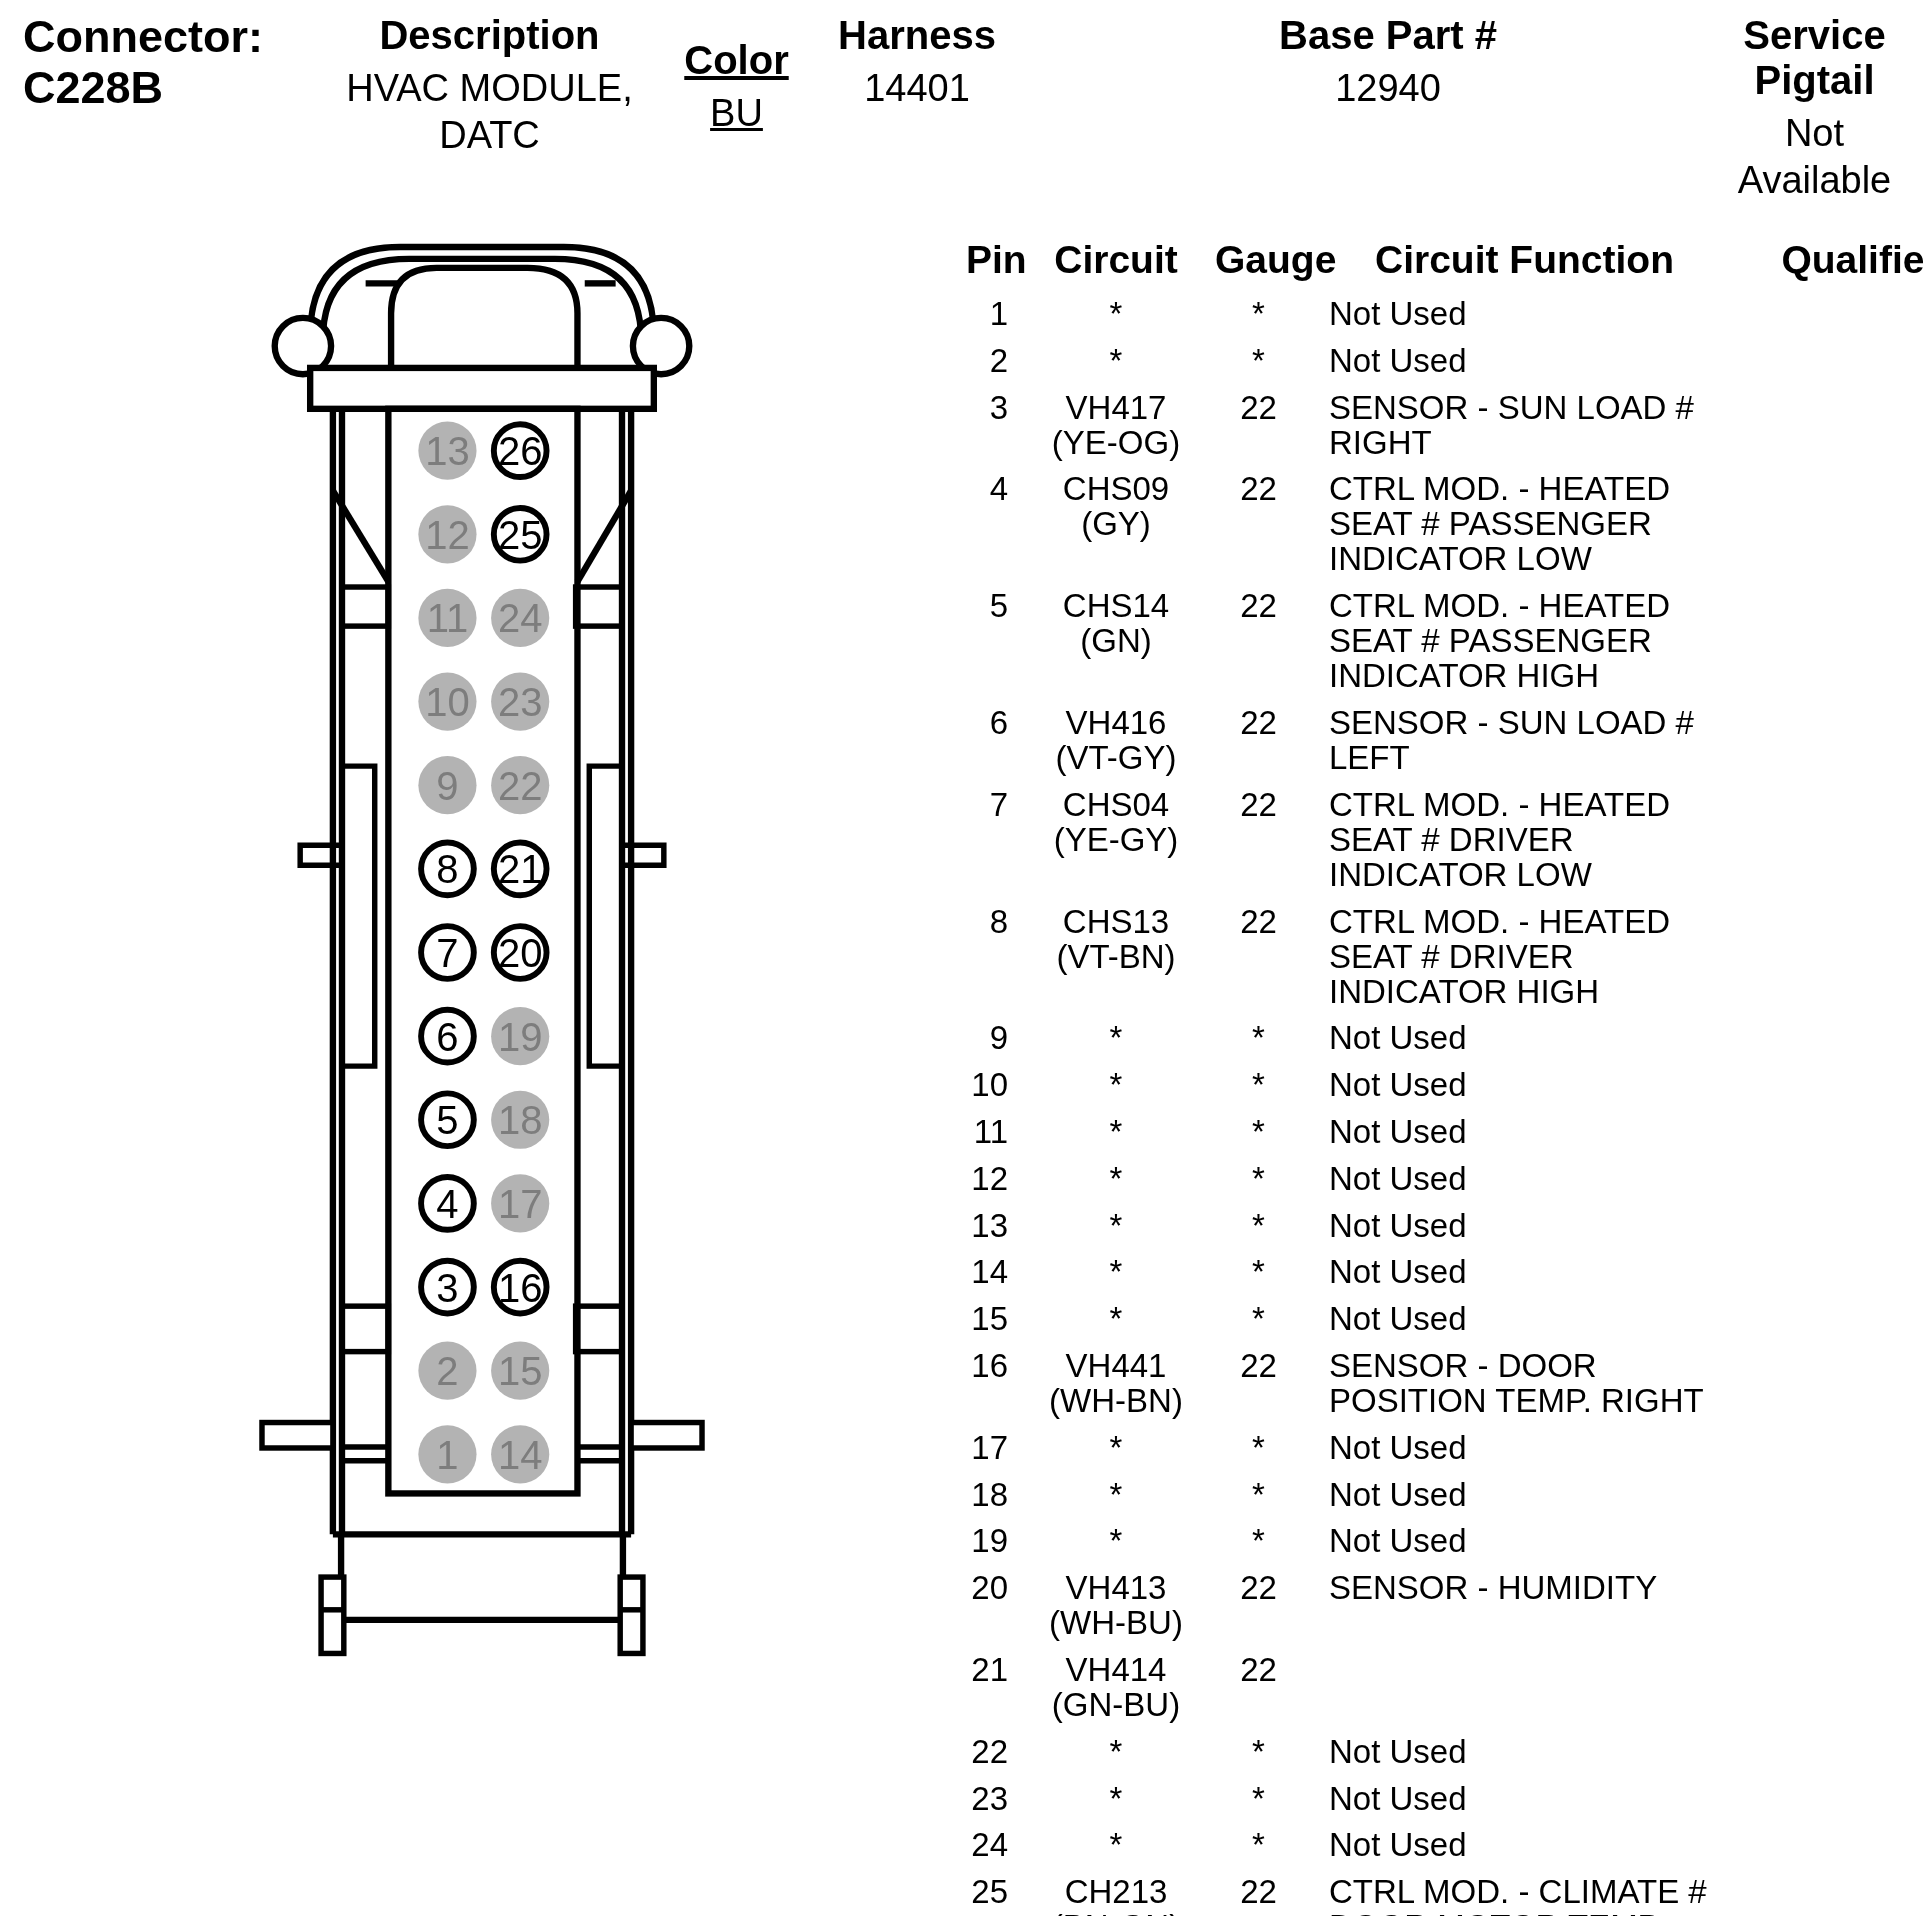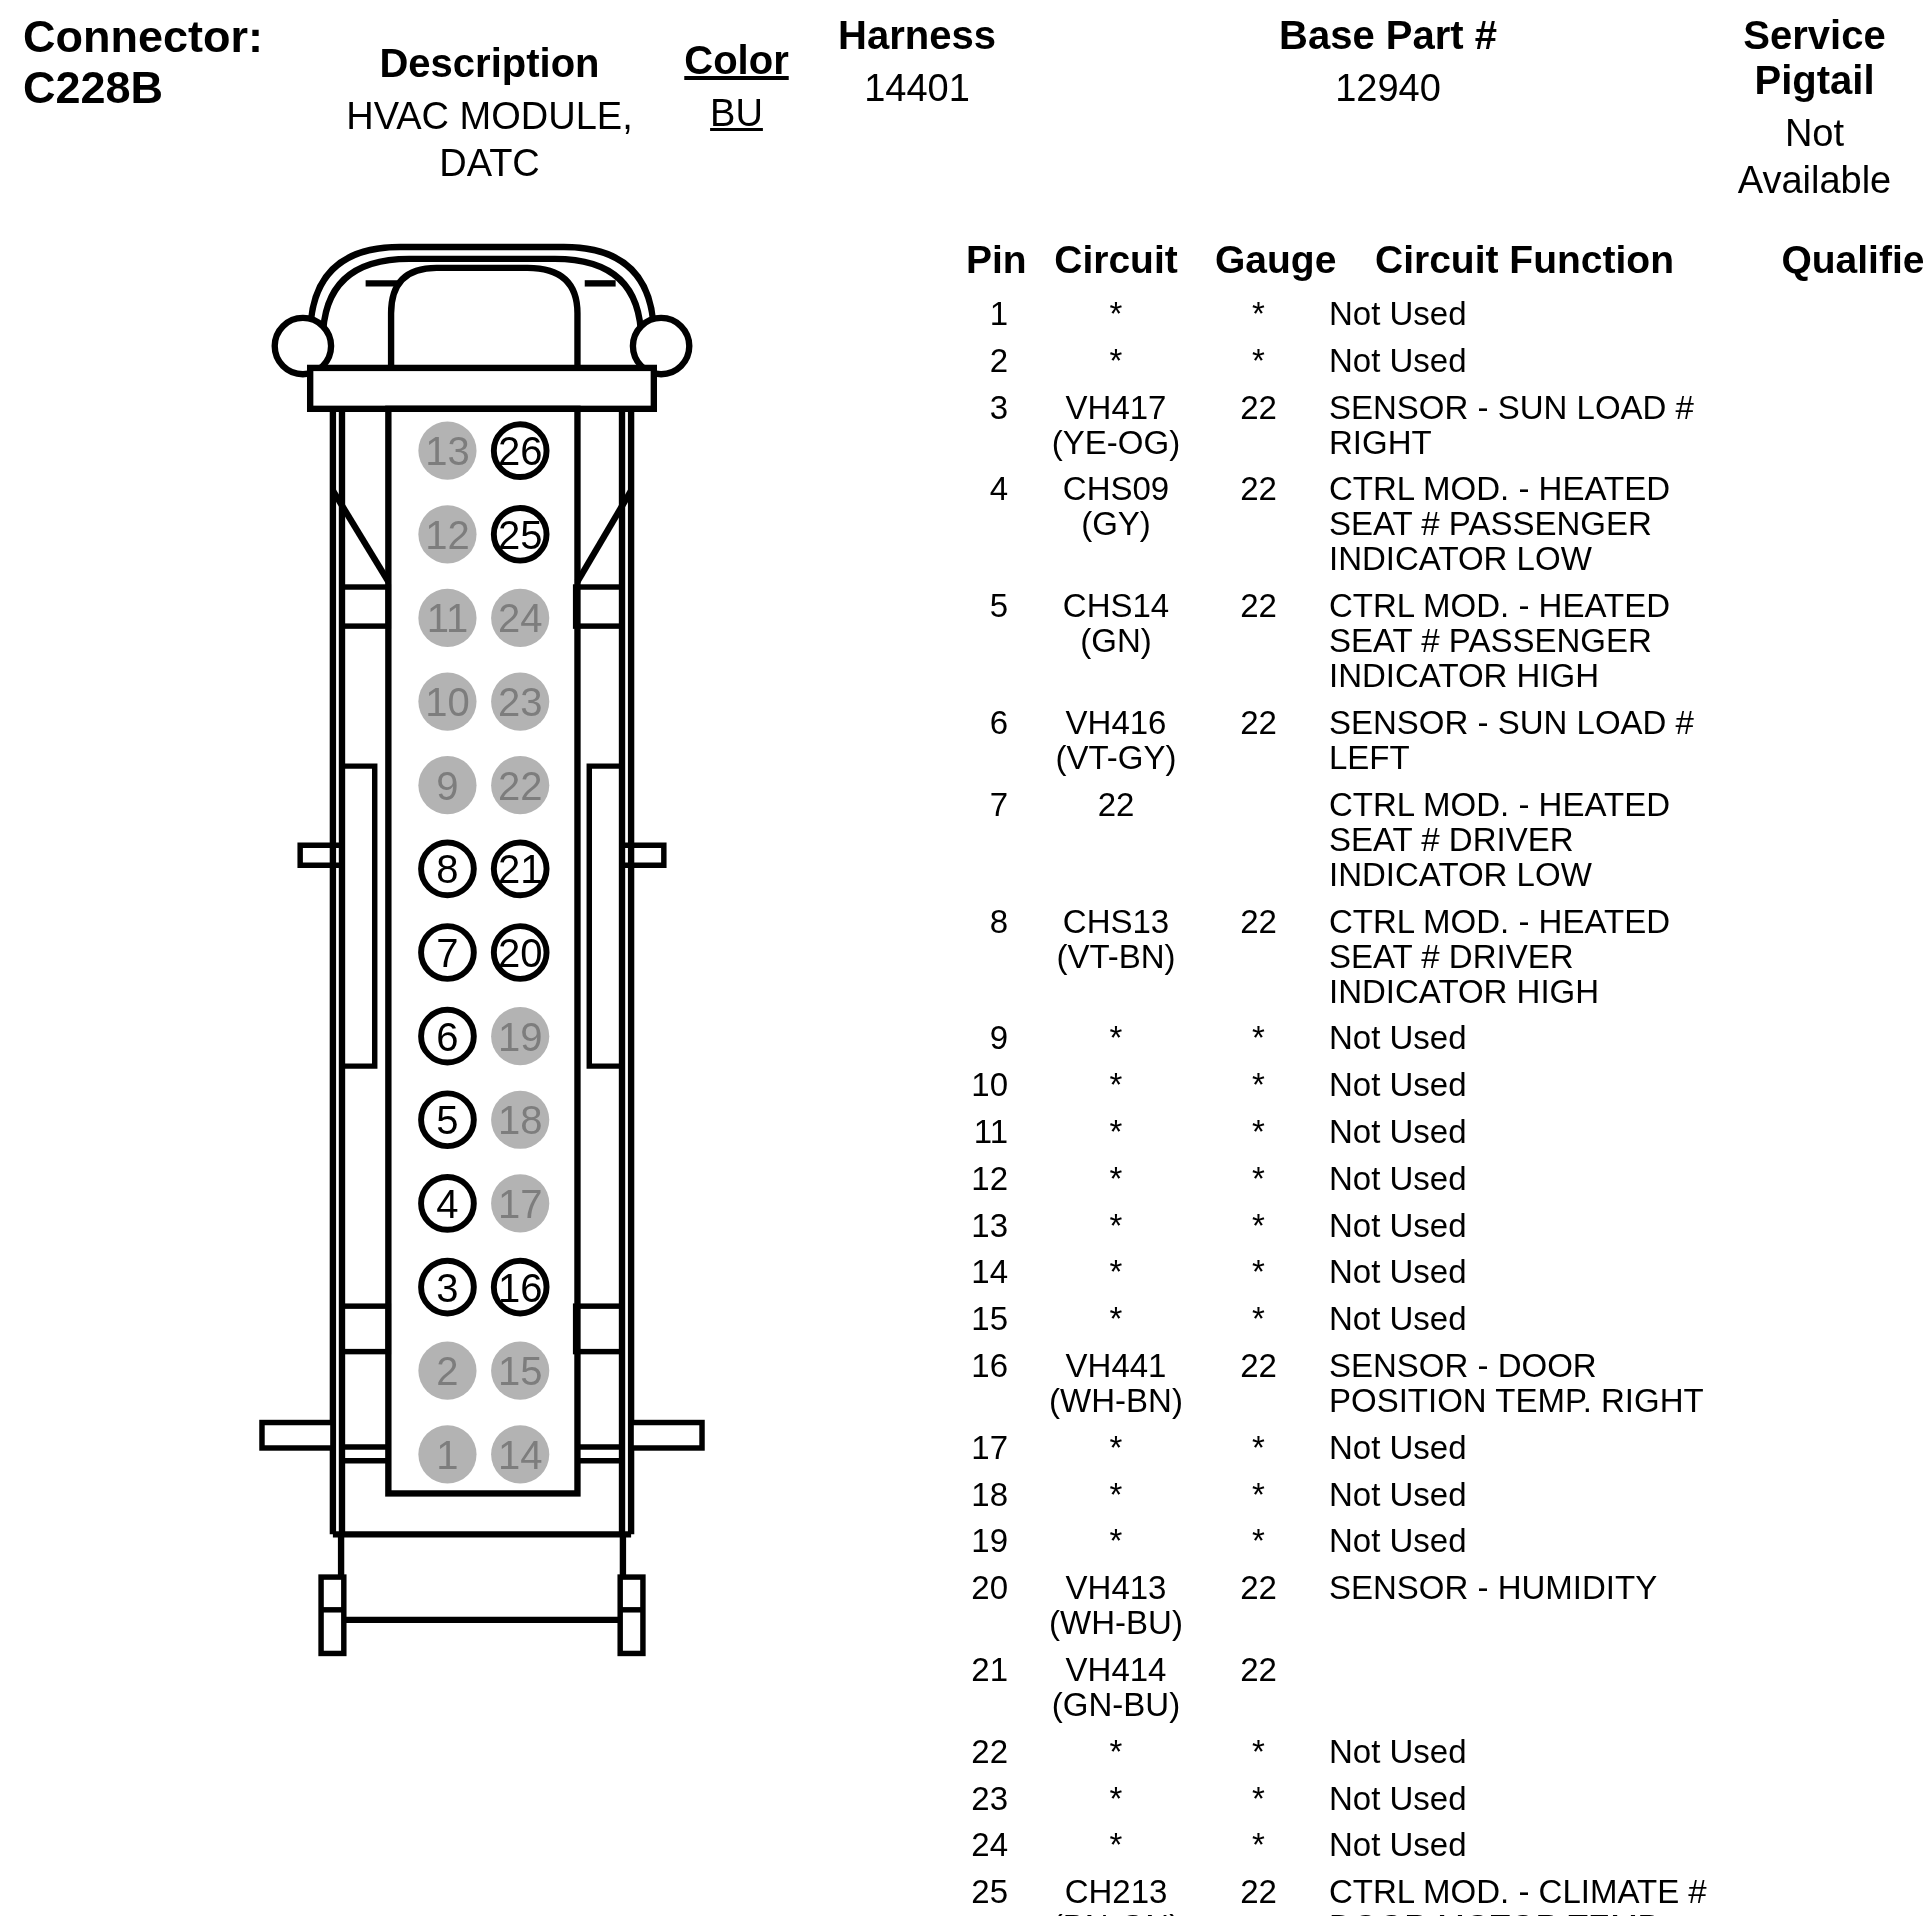--- a/index.html
+++ b/index.html
@@ -10,21 +10,21 @@
     overflow:hidden;
   }
   
   .conn-title{
     position:absolute;left:23px;top:11px;
     font-size:45px;font-weight:bold;line-height:51px;
   }
   .hfield{position:absolute;text-align:center;}
   .hfield .hlabel{font-size:40px;font-weight:bold;line-height:45px;}
   .hfield .hvalue{font-size:38px;line-height:47px;margin-top:7.3px;}
-  #f-desc{left:335px;top:12.7px;width:309px;margin-top:28px;}
+  #f-desc{left:335px;top:12.7px;width:309px;}
   #f-color{left:673px;top:38px;width:127px;text-decoration:underline;}
   #f-harness{left:826px;top:12.7px;width:182px;}
   #f-base{left:1270px;top:12.7px;width:236px;}
   #f-pigtail{left:1706px;top:12.7px;width:217px;}
   
   #diagram{position:absolute;left:0;top:227px;}
   
   .tgrid{display:grid;grid-template-columns:51px 198px 87px 27px 418px 227px;}
   #table-head{position:absolute;left:966px;top:238px;width:958px;
     font-size:39px;font-weight:bold;}
@@ -244,20 +244,24 @@
       <span class="ccode">VH416</span>
       <span class="ccolor">(VT-GY)</span>
     </div>
     <div class="c-gauge">22</div>
     <div class="c-func">SENSOR - SUN LOAD # LEFT</div>
     <div class="c-qual"></div>
   </div>
 
   <div class="row tgrid">
     <div class="c-pin">7</div>
+    <div class="c-circuit">
+      <span class="ccode">CHS04</span>
+      <span class="ccolor">(YE-GY)</span>
+    </div>
     <div class="c-gauge">22</div>
     <div class="c-func">CTRL MOD. - HEATED SEAT # DRIVER INDICATOR LOW</div>
     <div class="c-qual"></div>
   </div>
 
   <div class="row tgrid">
     <div class="c-pin">8</div>
     <div class="c-circuit">
       <span class="ccode">CHS13</span>
       <span class="ccolor">(VT-BN)</span>

